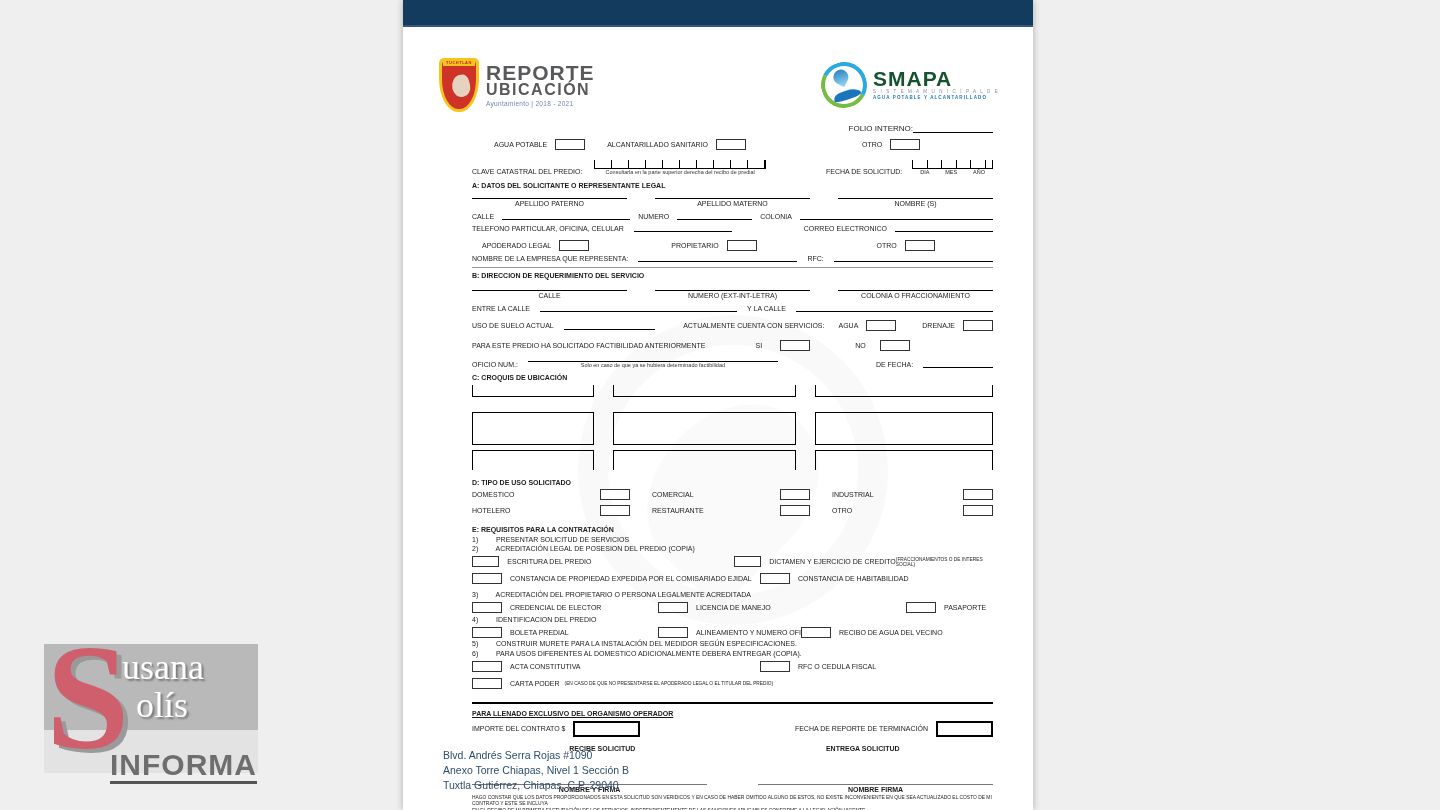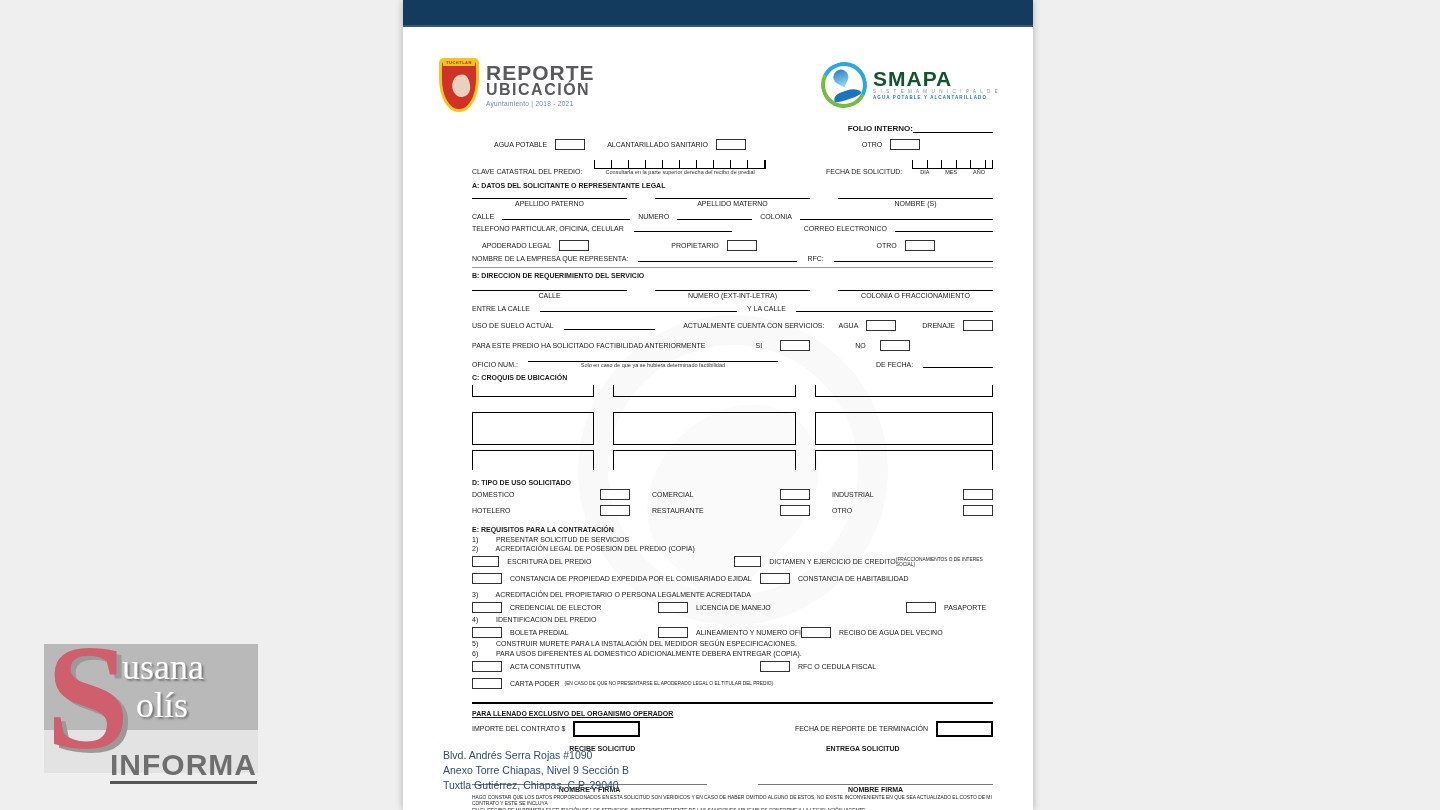--- a/index.html
+++ b/index.html
@@ -54,21 +54,21 @@
 
   
   .form { position:absolute; left:69px; top:122px; width:521px; font-size:7px; color:#1a1a1a; }
   .row { display:flex; align-items:flex-end; }
   .cbx { display:inline-block; width:30px; height:11px; border:1px solid #333; background:#fff; vertical-align:middle; }
   .fill { flex:1; border-bottom:1px solid #000; height:8px; }
   .lbl { white-space:nowrap; }
   b.sec { font-size:7px; }
 
   .folio-row { justify-content:flex-end; margin-top:2px; }
-  .folio-row .lbl { font-weight:bold; font-size:8px; }
+  .folio-row .lbl { font-weight:normal; font-size:8px; }
   .folio-line { width:80px; border-bottom:1px solid #000; height:8px; }
 
   .svc-row { margin-top:6px; align-items:center; }
 
   .ruler { height:9px; border-bottom:1px solid #000; border-right:1px solid #000;
            background:repeating-linear-gradient(90deg,#000 0 1px,transparent 1px 17px); }
   .ruler.fecha { background:repeating-linear-gradient(90deg,#000 0 1px,transparent 1px 14.6px); }
   .hint { font-size:5.5px; color:#333; }
 
   .ucols { display:flex; gap:28px; margin-top:9px; }
@@ -413,21 +413,21 @@
 
     <div class="disclaimer">
       <span style="display:block">HAGO CONSTAR QUE LOS DATOS PROPORCIONADOS EN ESTA SOLICITUD SON VERIDICOS Y EN CASO DE HABER OMITIDO ALGUNO DE ESTOS, NO EXISTE INCONVENIENTE EN QUE SEA ACTUALIZADO EL COSTO DE MI CONTRATO Y ESTE SE INCLUYA</span>
       <span style="display:block">EN EL RECIBO DE MI PRIMERA FACTURACIÓN DE LOS SERVICIOS, INDEPENDIENTEMENTE DE LAS SANCIONES APLICABLES CONFORME A LA LEGISLACIÓN VIGENTE.</span>
     </div>
   </div>
 
   <div class="footer">
     <div>
       <div>Blvd. Andrés Serra Rojas #1090</div>
-      <div>Anexo Torre Chiapas, Nivel 9 Sección B</div>
+      <div>Anexo Torre Chiapas, Nivel 1 Sección B</div>
       <div>Tuxtla Gutiérrez, Chiapas. C.P. 29040</div>
     </div>
   </div>
 </div>
 
 <div class="wm">
   <div class="blocktop"></div>
   <div class="blockbot"></div>
   <div class="bigS">S</div>
   <div class="w1">usana</div>

